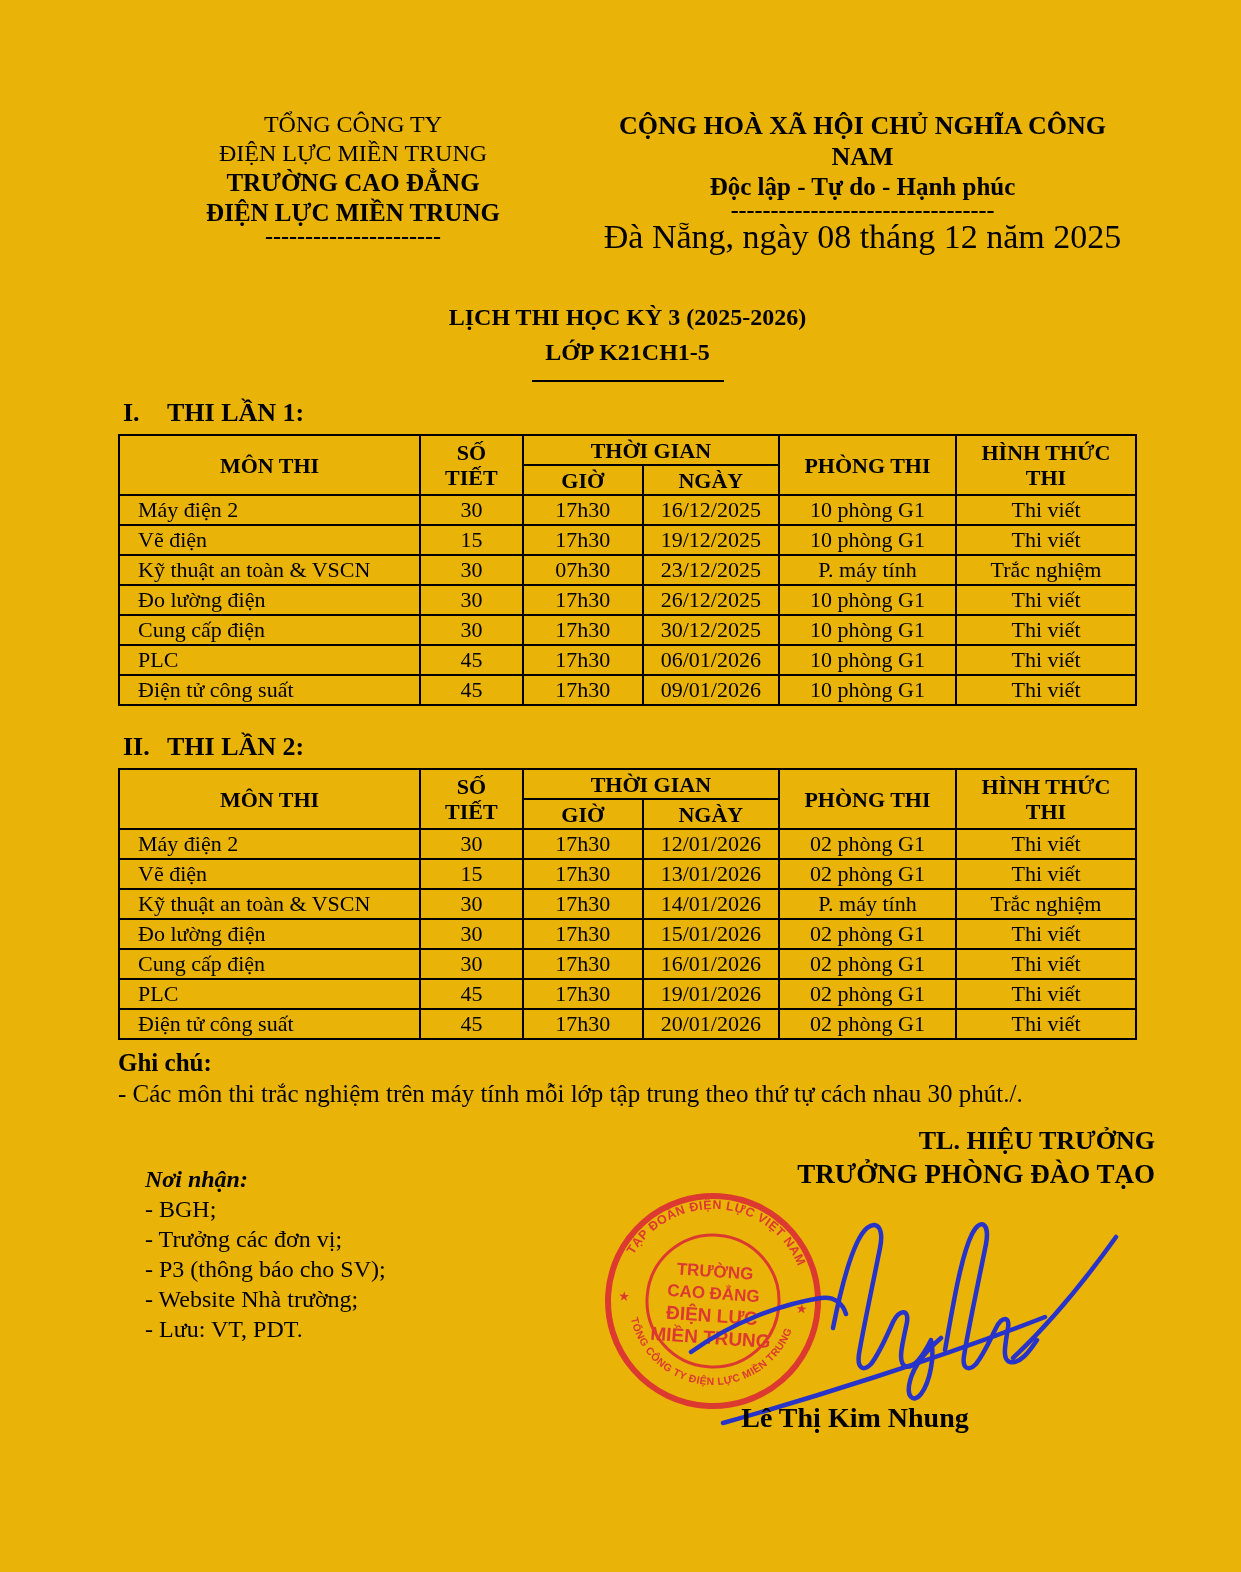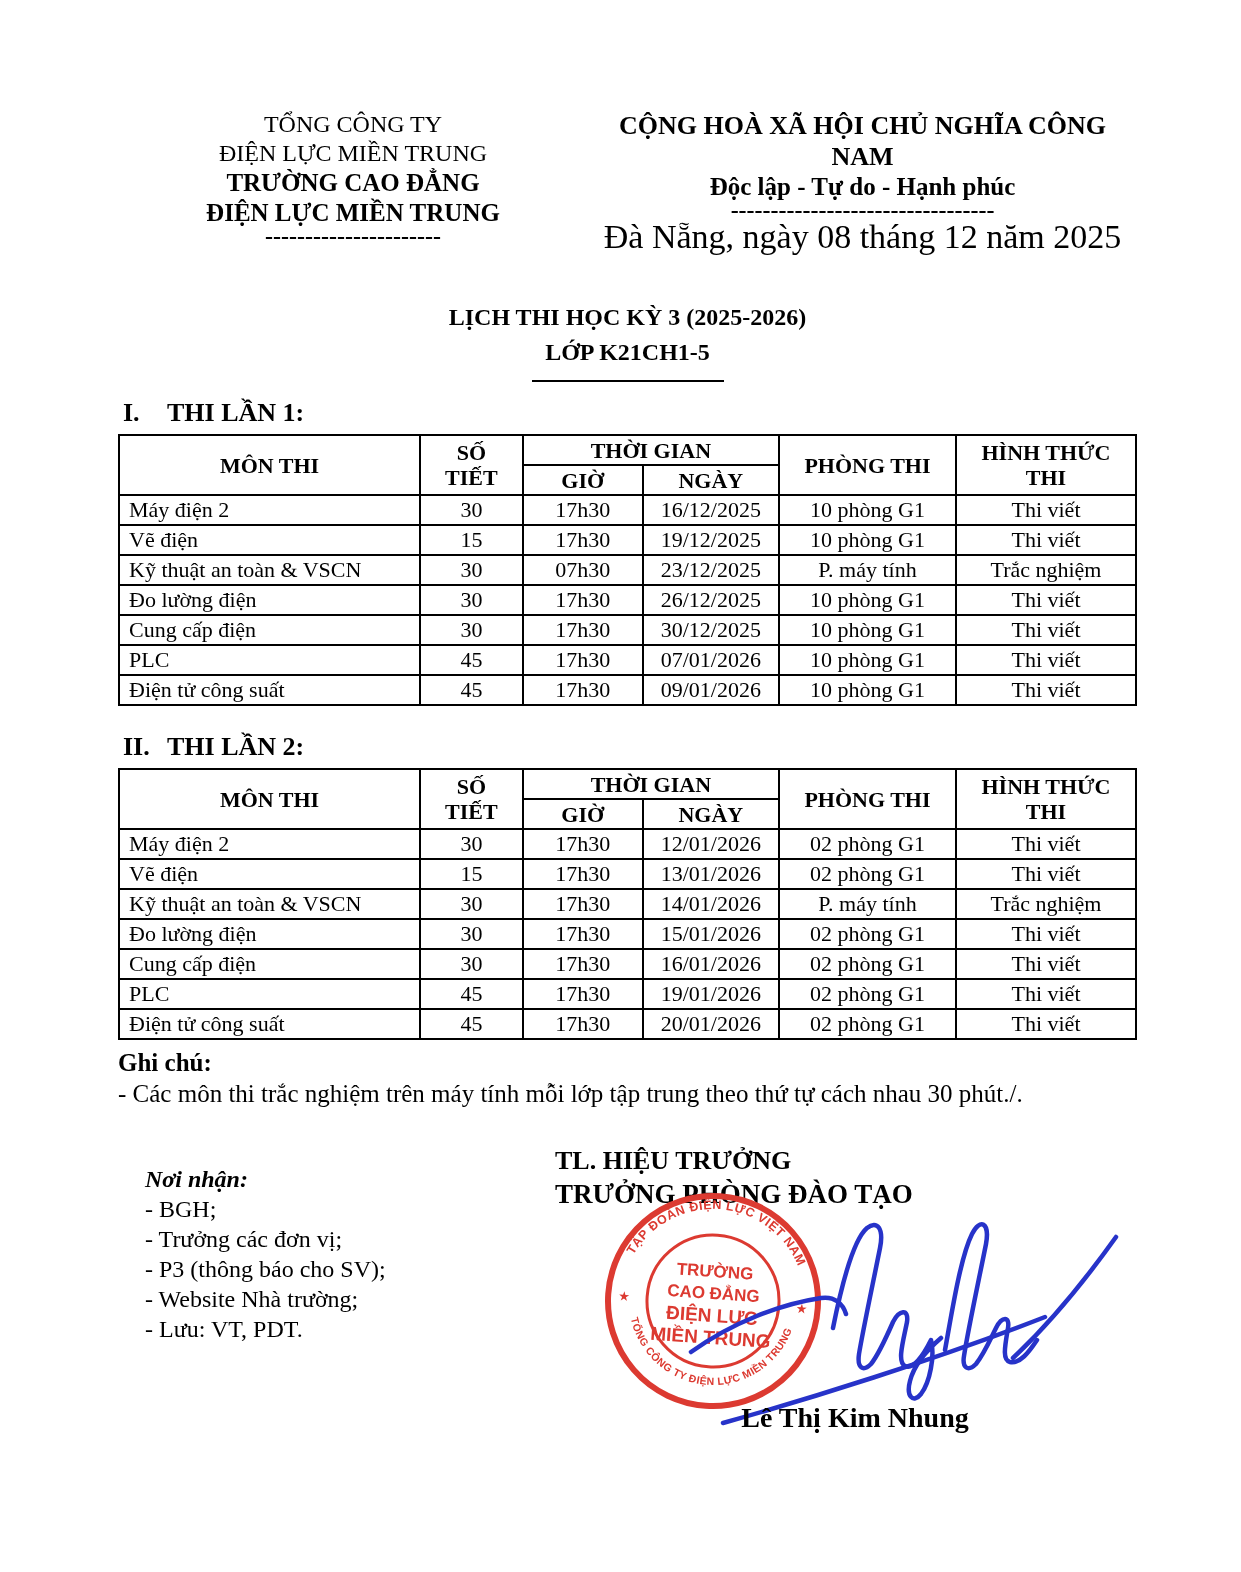--- a/index.html
+++ b/index.html
@@ -1,19 +1,19 @@
 <!DOCTYPE html>
 <html><head>
 <meta charset="utf-8">
 <style>
   * { margin:0; padding:0; box-sizing:border-box; }
   body { background:#888; }
   .page {
     position:relative; width:1241px; height:1572px; margin:0 auto;
-    background:#ffffff; color:#000;
+    background:#eab308; color:#000;
     font-family:"Liberation Serif", "DejaVu Serif", serif;
     overflow:hidden;
   }
   .doc { position:absolute; left:118px; top:0; width:1019px; }
 
   
   .header { display:flex; margin-top:110px; }
   .h-left { width:470px; text-align:center; }
   .h-right { flex:1; text-align:center; }
   .h-line { font-size:24px; line-height:29px; }
@@ -31,30 +31,30 @@
 
   
   .section-heading { display:flex; font-size:26px; font-weight:bold; padding-left:5px; height:32px; align-items:flex-end; }
   .section-heading .numeral { min-width:44px; }
   .sec1 { margin-top:14px; }
   .sec2 { margin-top:24px; }
   table { width:100%; border-collapse:collapse; margin-top:6px; table-layout:fixed; }
   th, td { border:2px solid #000; font-size:22px; text-align:center; vertical-align:middle; padding:1px 4px; }
   th { font-weight:bold; line-height:25px; height:30px; }
   td { height:30px; line-height:26px; }
-  td.c-subject { text-align:left; padding-left:9px;margin-top:44px; }
+  td.c-subject { text-align:left; padding-left:18px;margin-top:44px; }
 
   
   .notes { margin-top:8px; }
   .notes-label { font-size:25px; font-weight:bold; line-height:30px; }
   .notes-line { font-size:25px; line-height:32px; }
 
   
   .sign-area { position:relative; height:400px; margin-top:14px; }
-  .sig-titles { position:absolute; left:437px; top:20px; width:600px; text-align:left; }
+  .sig-titles { position:absolute; left:437px; top:0; width:600px; text-align:right; }
   .sig-t1 { font-size:26px; font-weight:bold; line-height:33px; }
   .sig-t2 { font-size:27px; font-weight:bold; line-height:34px; }
   .recipients { position:absolute; left:27px; top:40px; }
   .recipients-label { font-size:24px; font-weight:bold; font-style:italic; line-height:30px; }
   .recipient-item { font-size:24px; line-height:30px; }
   .stamp-wrap { position:absolute; left:484px; top:66px; width:222px; height:222px; }
   .signature-wrap { position:absolute; left:565px; top:86px; width:440px; height:224px; }
   .sig-name { position:absolute; left:437px; top:278px; width:600px; text-align:center;
               font-size:28px; font-weight:bold; }
   .stamp-text { font-family:"Liberation Sans", "DejaVu Sans", sans-serif; font-weight:bold; }
@@ -152,21 +152,21 @@
               <td class="c-center">30</td>
               <td class="c-center">17h30</td>
               <td class="c-center">30/12/2025</td>
               <td class="c-center">10 phòng G1</td>
               <td class="c-center">Thi viết</td>
             </tr>
             <tr>
               <td class="c-subject">PLC</td>
               <td class="c-center">45</td>
               <td class="c-center">17h30</td>
-              <td class="c-center">07/01/2026</td>
+              <td class="c-center">06/01/2026</td>
               <td class="c-center">10 phòng G1</td>
               <td class="c-center">Thi viết</td>
             </tr>
             <tr>
               <td class="c-subject">Điện tử công suất</td>
               <td class="c-center">45</td>
               <td class="c-center">17h30</td>
               <td class="c-center">09/01/2026</td>
               <td class="c-center">10 phòng G1</td>
               <td class="c-center">Thi viết</td>

